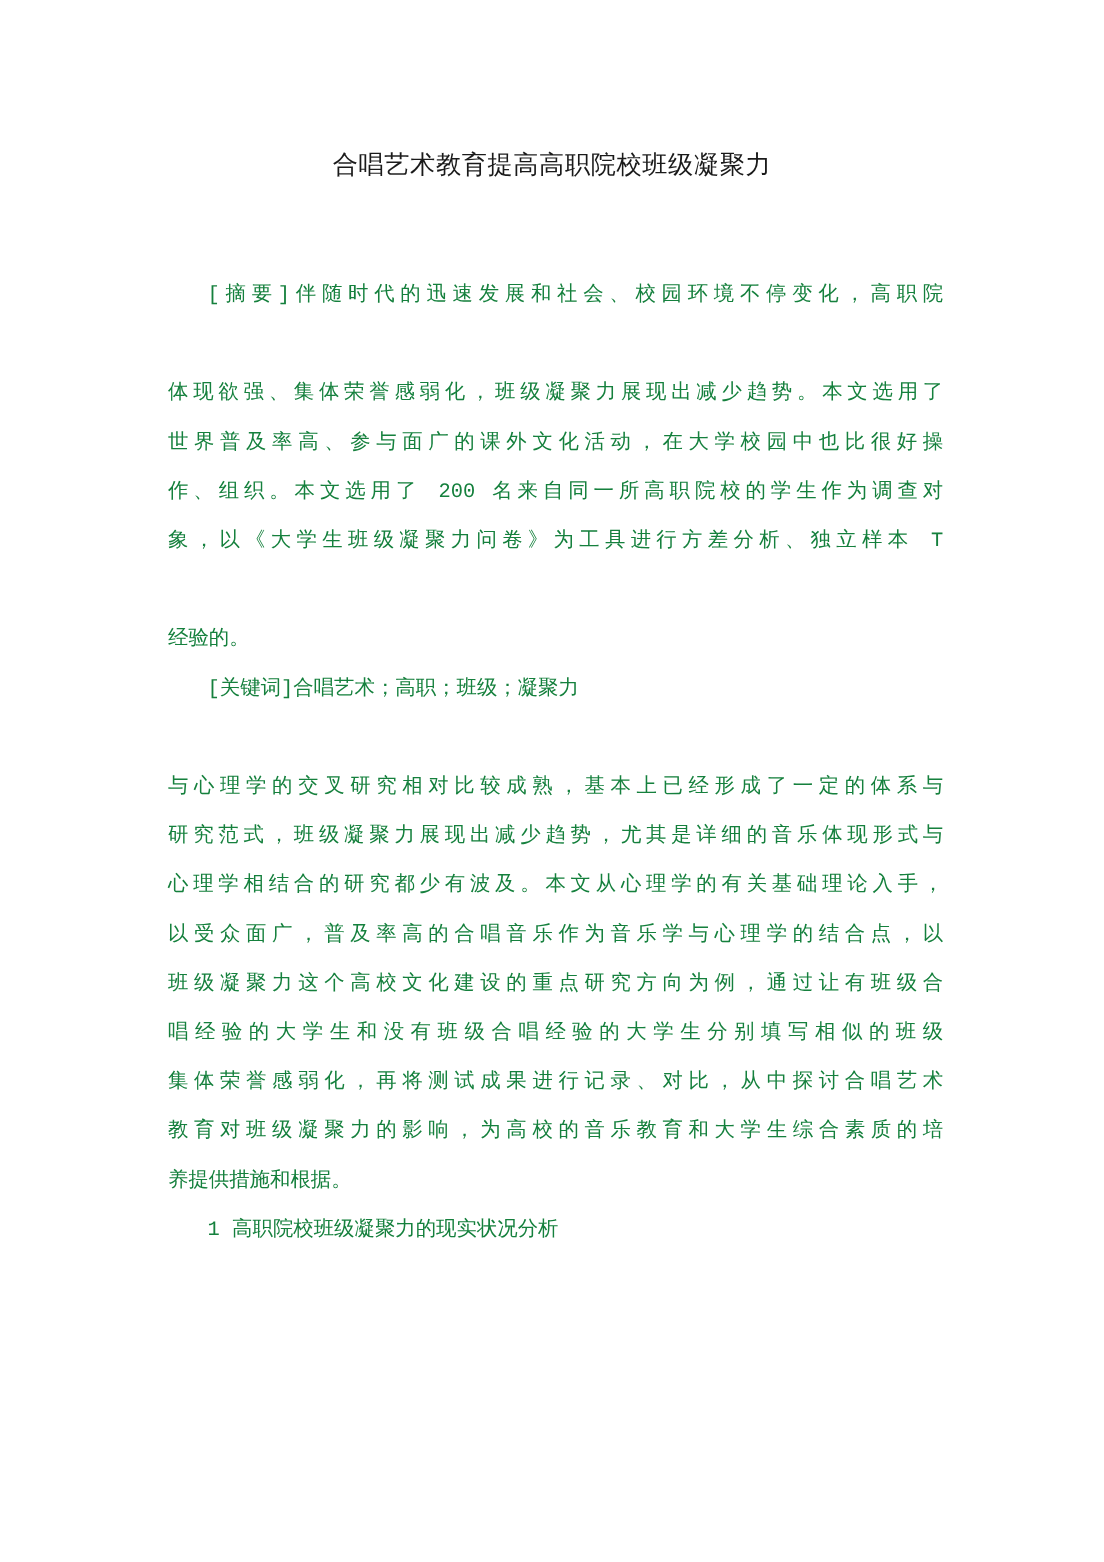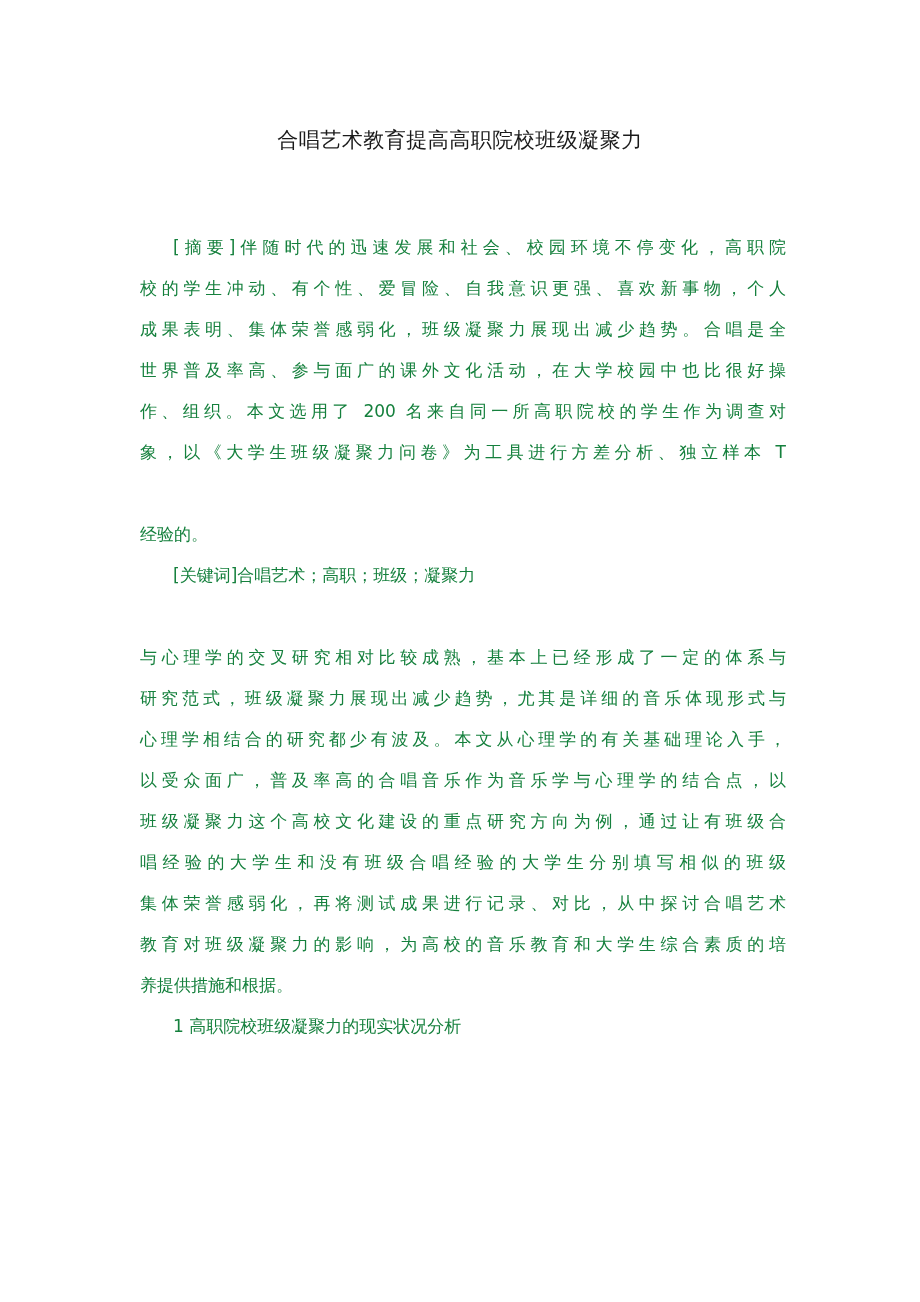--- a/index.html
+++ b/index.html
@@ -15,20 +15,21 @@
       font-family: "DejaVu Sans", "Liberation Sans", sans-serif;
       color: #111111;
     }
     .page {
       position: absolute;
       left: 0;
       top: 0;
       width: 920px;
       height: 1302px;
       background: #ffffff;
+      font-family: Liberation Mono, monospace;
     }
     .title {
       position: absolute;
       left: 0;
       width: 920px;
       top: 124px;
       text-align: center;
       font-size: 21px;
       line-height: 32px;
       letter-spacing: 0.5px;
@@ -54,22 +55,21 @@
     }
   </style>
 </head>
 <body>
 
 <div class="page">
 
   <div class="title">合唱艺术教育提高高职院校班级凝聚力</div>
 
   <div class="line indent" style="top:230px;">[摘要]伴随时代的迅速发展和社会、校园环境不停变化，高职院</div>
-  <div class="line" style="top:271px;">校的学生冲动、有个性、爱冒险、自我意识更强、喜欢新事物，个人</div>
-  <div class="line" style="top:312px;">成果表明、集体荣誉感弱化，班级凝聚力展现出减少趋势。合唱是全</div>
+  <div class="line" style="top:312px;">体现欲强、集体荣誉感弱化，班级凝聚力展现出减少趋势。本文选用了</div>
   <div class="line" style="top:353px;">世界普及率高、参与面广的课外文化活动，在大学校园中也比很好操</div>
   <div class="line" style="top:394px;">作、组织。本文选用了 200 名来自同一所高职院校的学生作为调查对</div>
   <div class="line" style="top:435px;">象，以《大学生班级凝聚力问卷》为工具进行方差分析、独立样本 T</div>
   <div class="line last" style="top:517px;">经验的。</div>
 
   <div class="line indent last" style="top:558px;">[关键词]合唱艺术；高职；班级；凝聚力</div>
 
   <div class="line" style="top:640px;">与心理学的交叉研究相对比较成熟，基本上已经形成了一定的体系与</div>
   <div class="line" style="top:681px;">研究范式，班级凝聚力展现出减少趋势，尤其是详细的音乐体现形式与</div>
   <div class="line" style="top:722px;">心理学相结合的研究都少有波及。本文从心理学的有关基础理论入手，</div>

